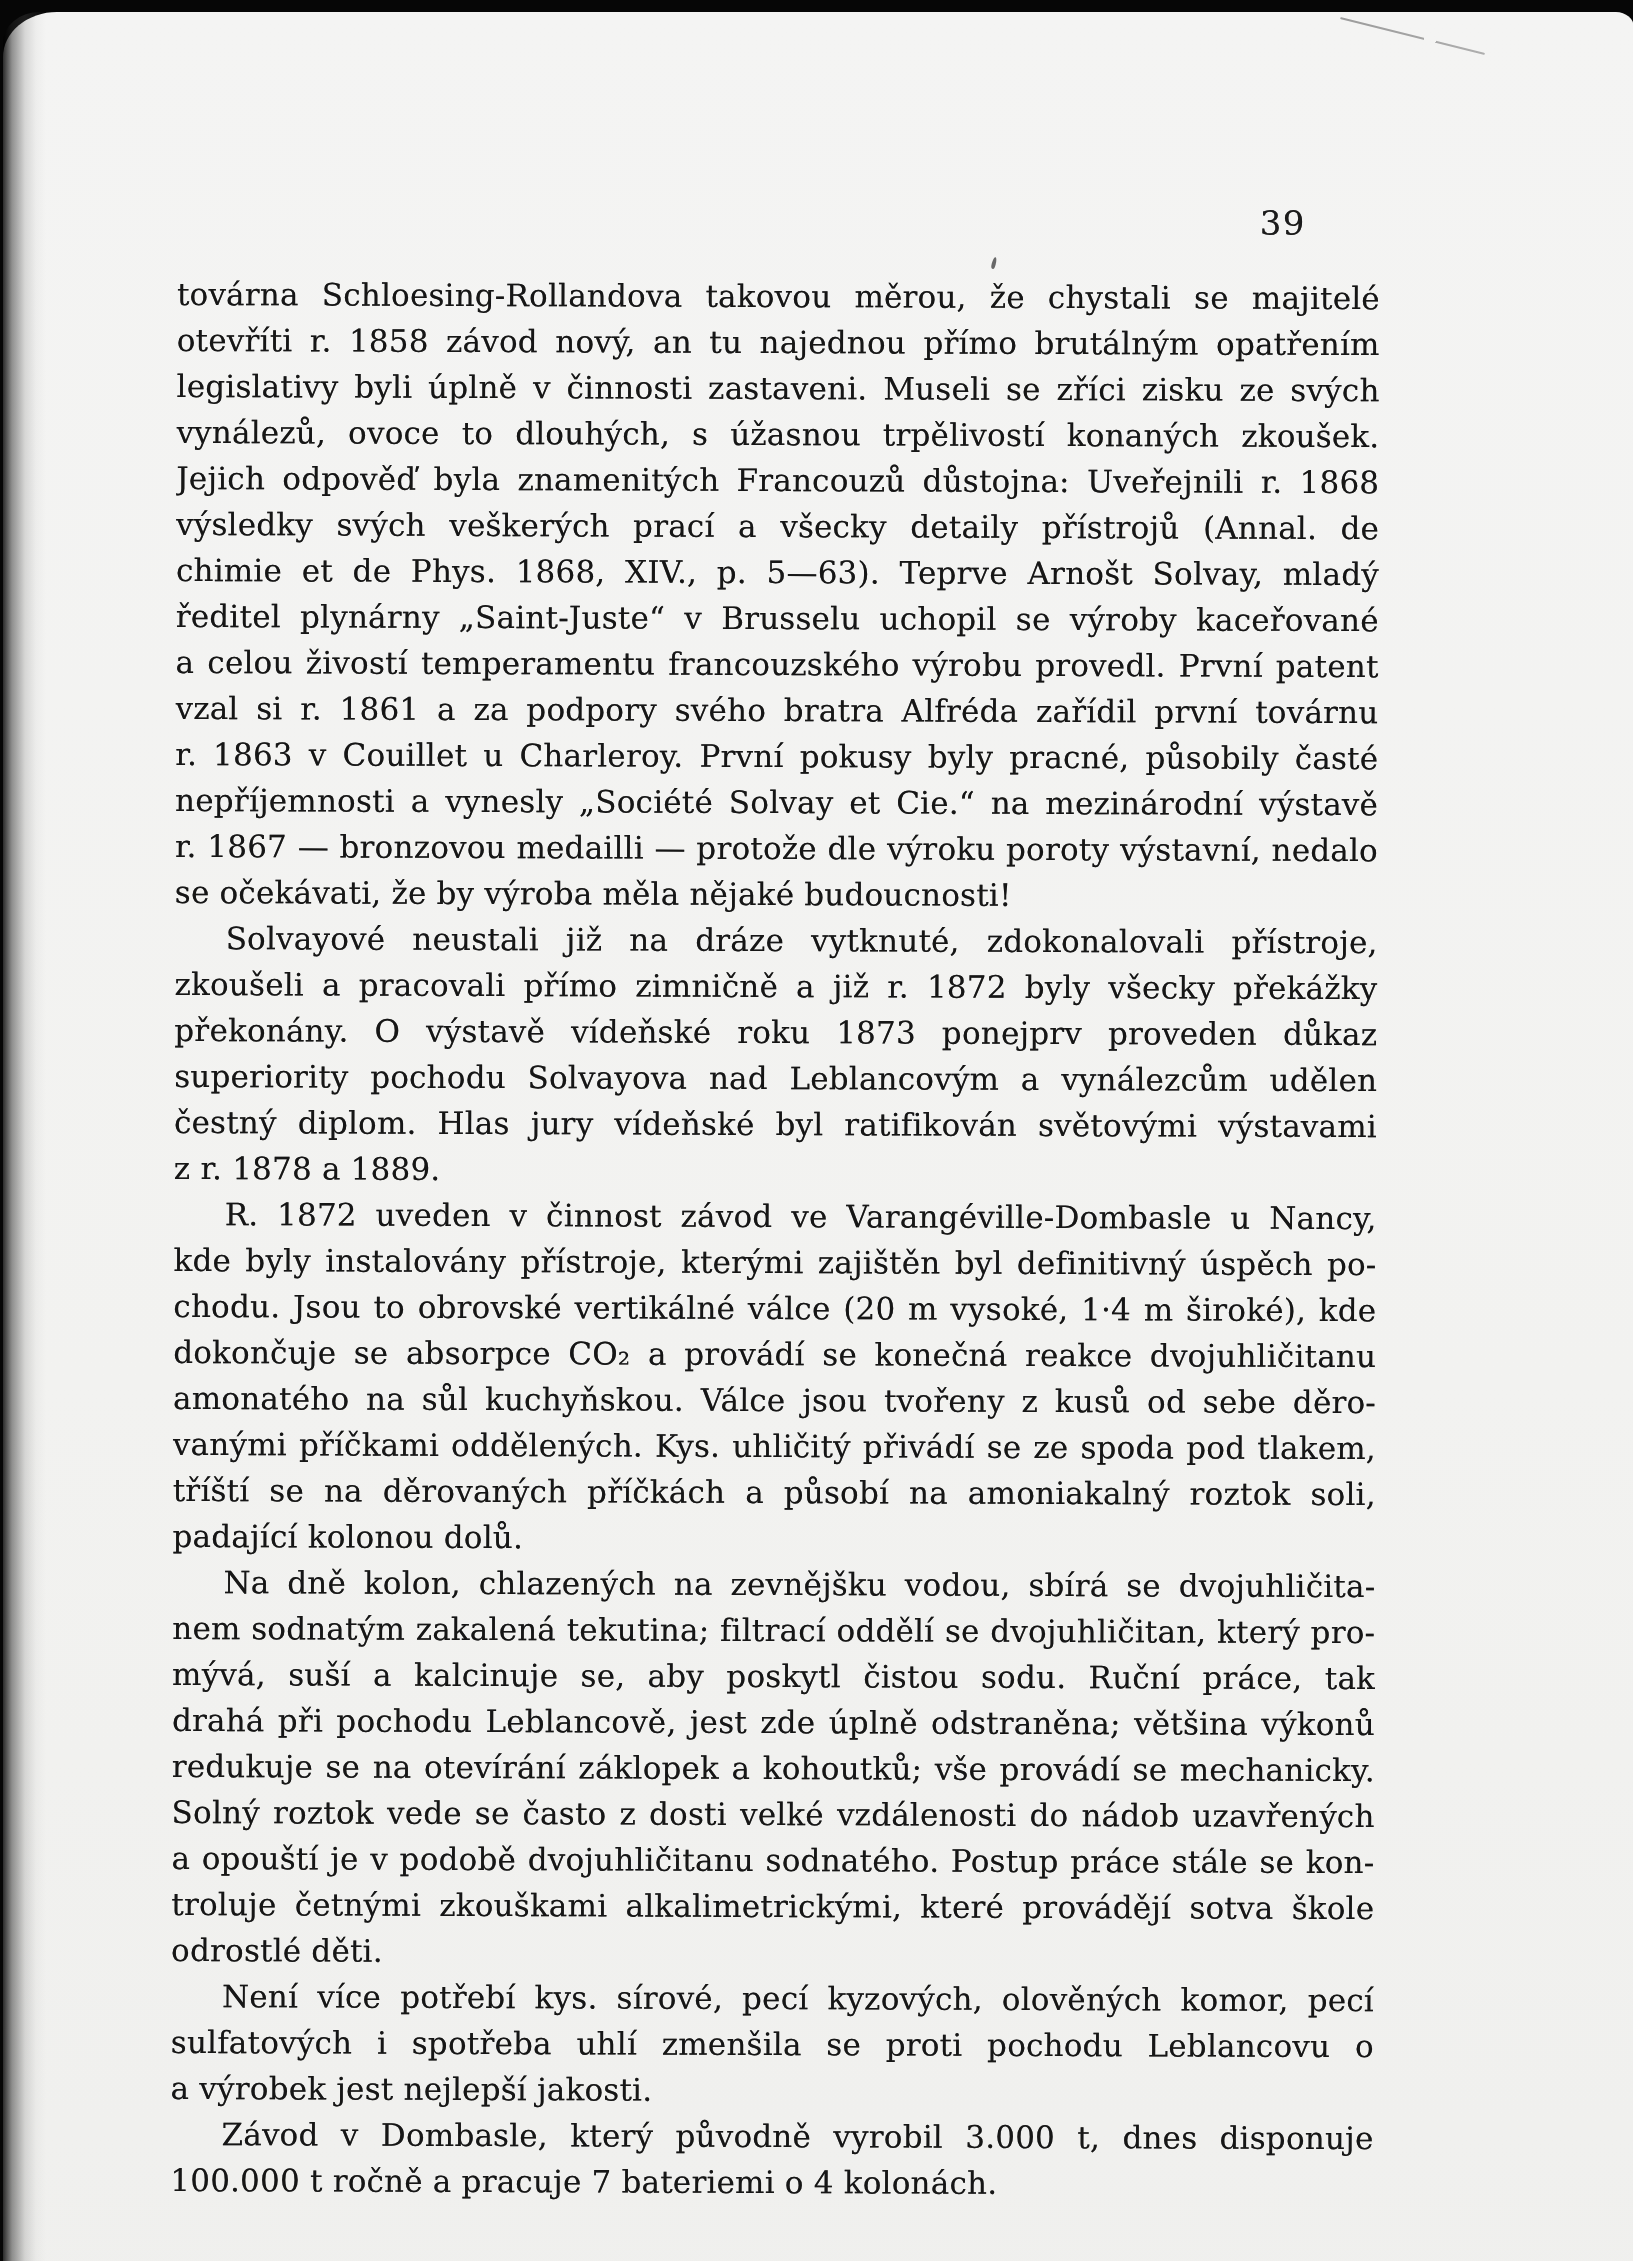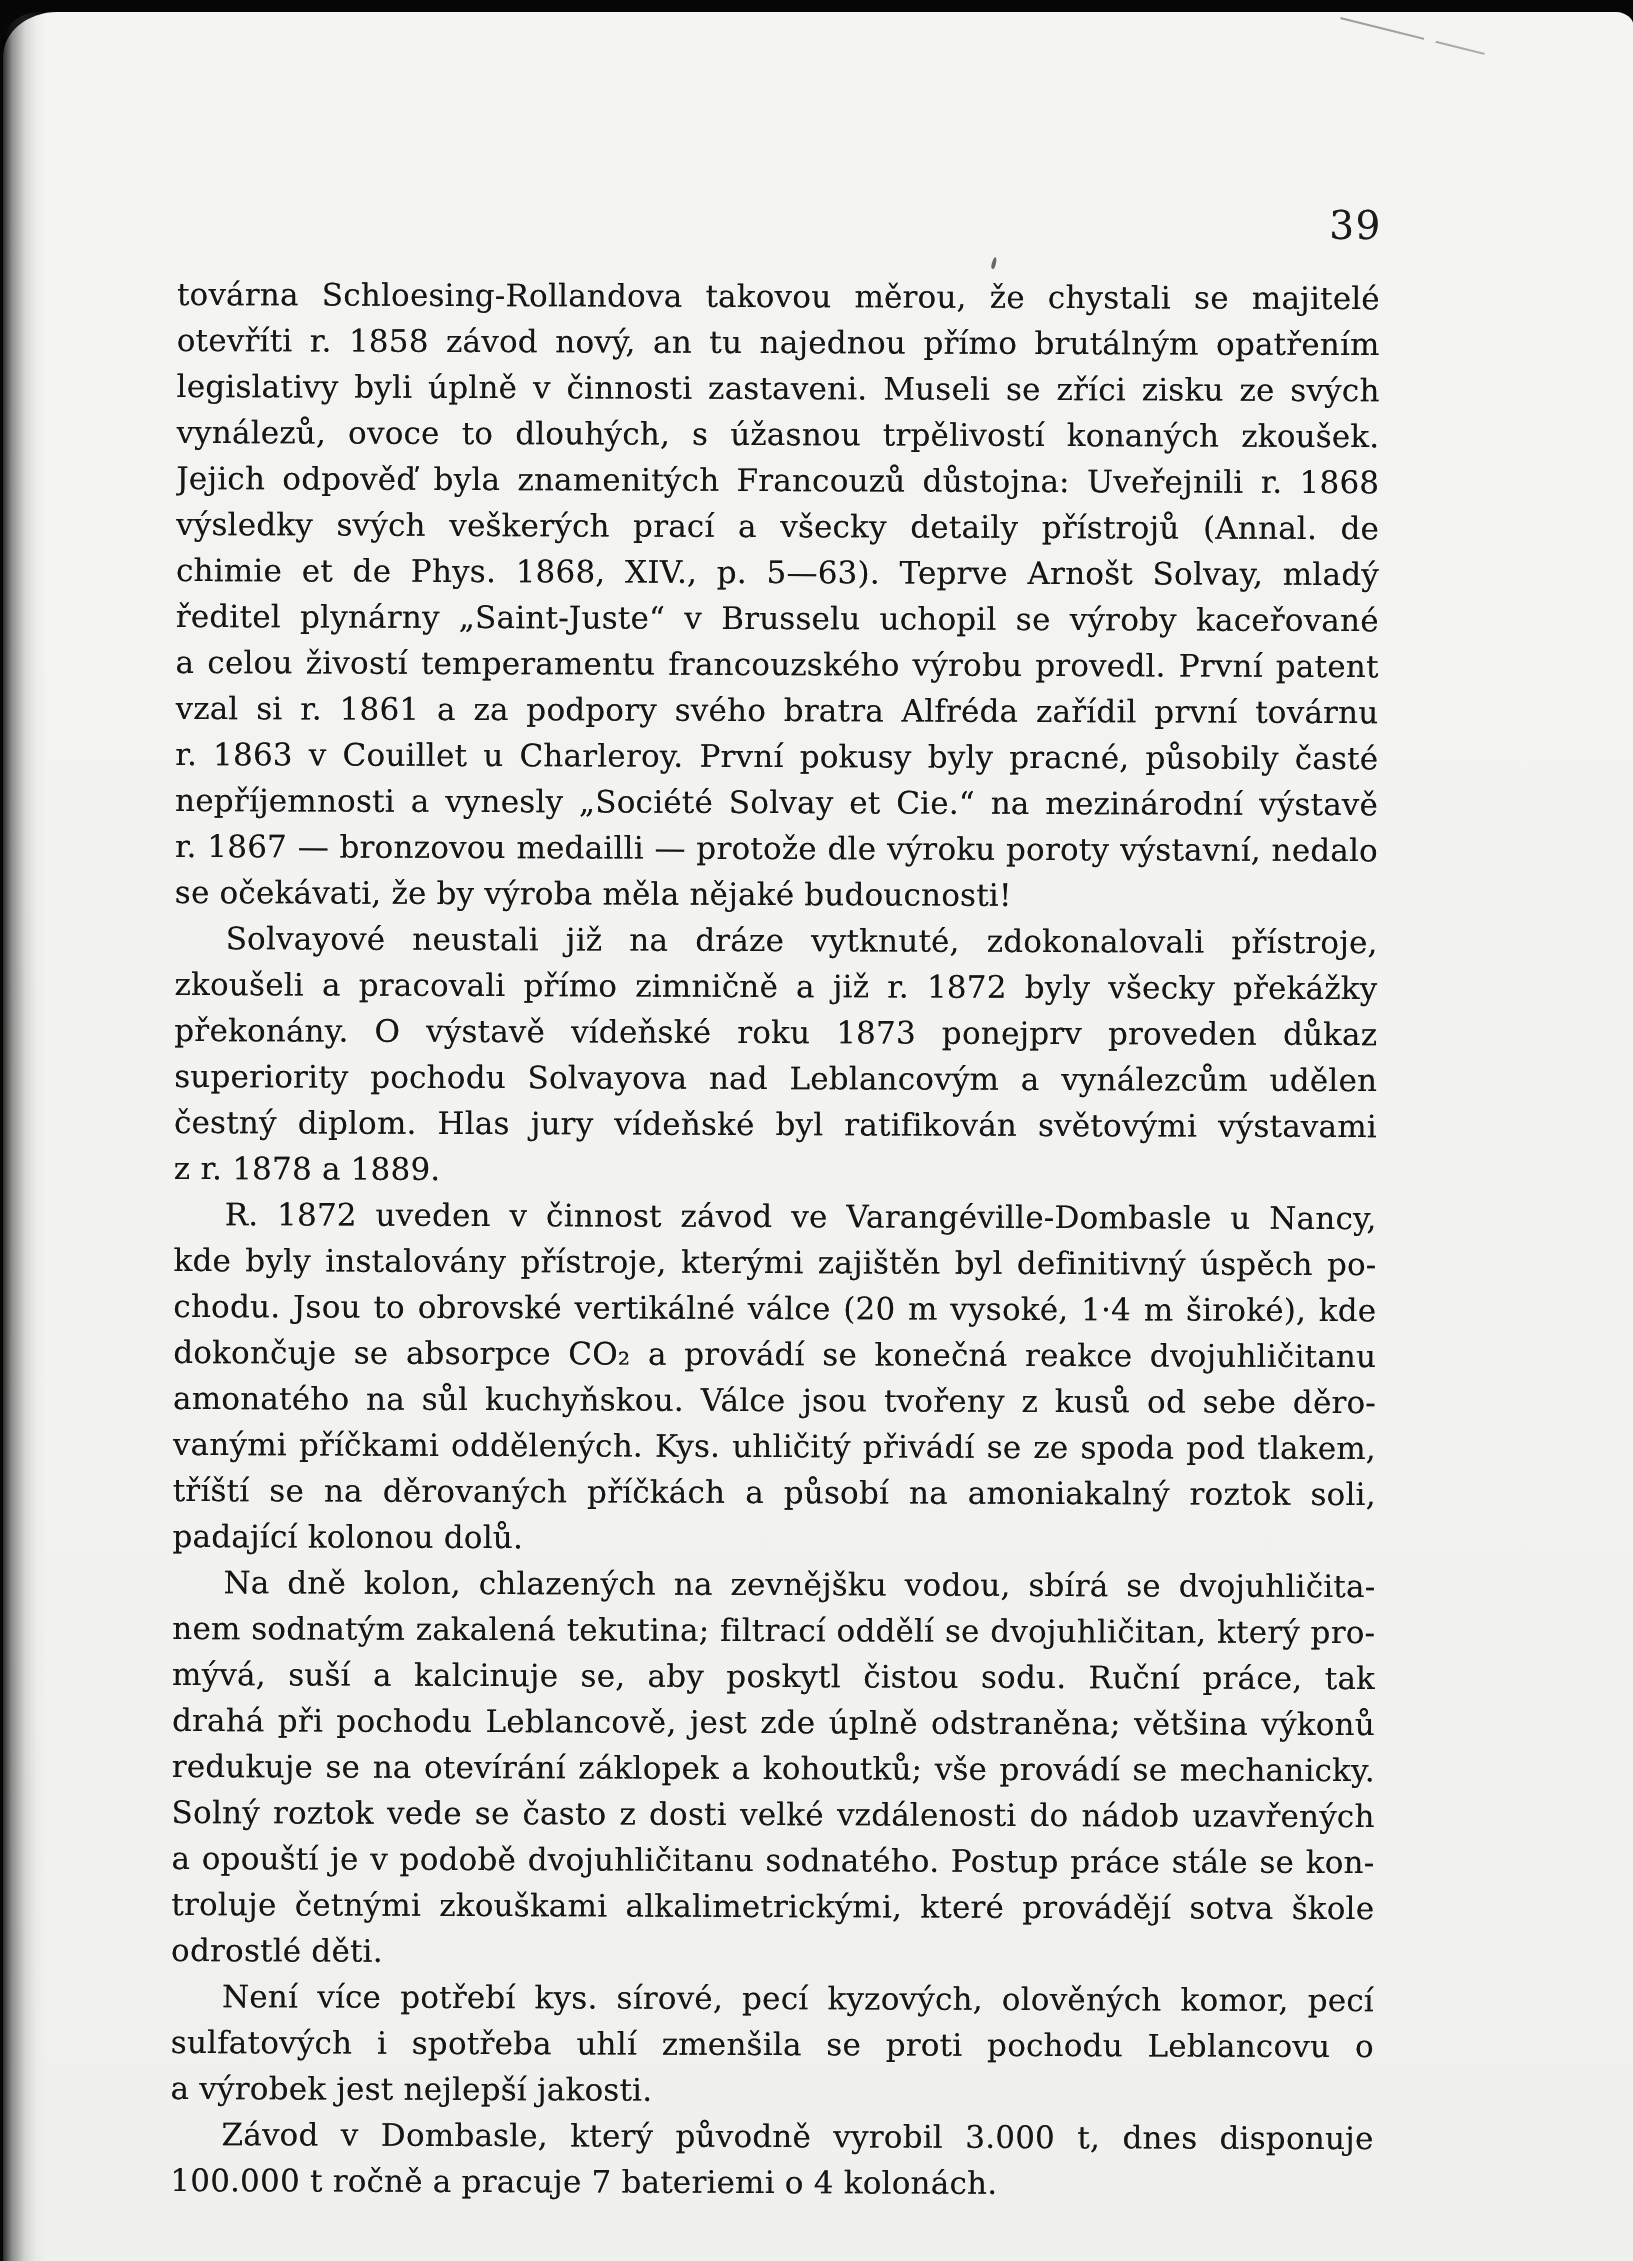--- a/index.html
+++ b/index.html
@@ -49,22 +49,22 @@
       #8d8d8d 0%, #969696 58%, rgba(0,0,0,0) 58%,
       rgba(0,0,0,0) 66%, #9b9b9b 66%, #a2a2a2 100%);
     border-radius: 1.4px;
     opacity: 0.85;
   }
   .page-number {
     position: absolute;
     left: 1257px;
     top: 191px;
     width: 122px;
-    text-align: right;
-    font-size: 39px;
+    text-align: left;
+    font-size: 34px;
     letter-spacing: 1.4px;
     color: #1b1b1b;
     text-shadow: 0 0 0.5px rgba(0,0,0,0.5);
   }
   .ink-speck {
     position: absolute;
     left: 989px;
     top: 245px;
     width: 3.6px;
     height: 11.8px;

